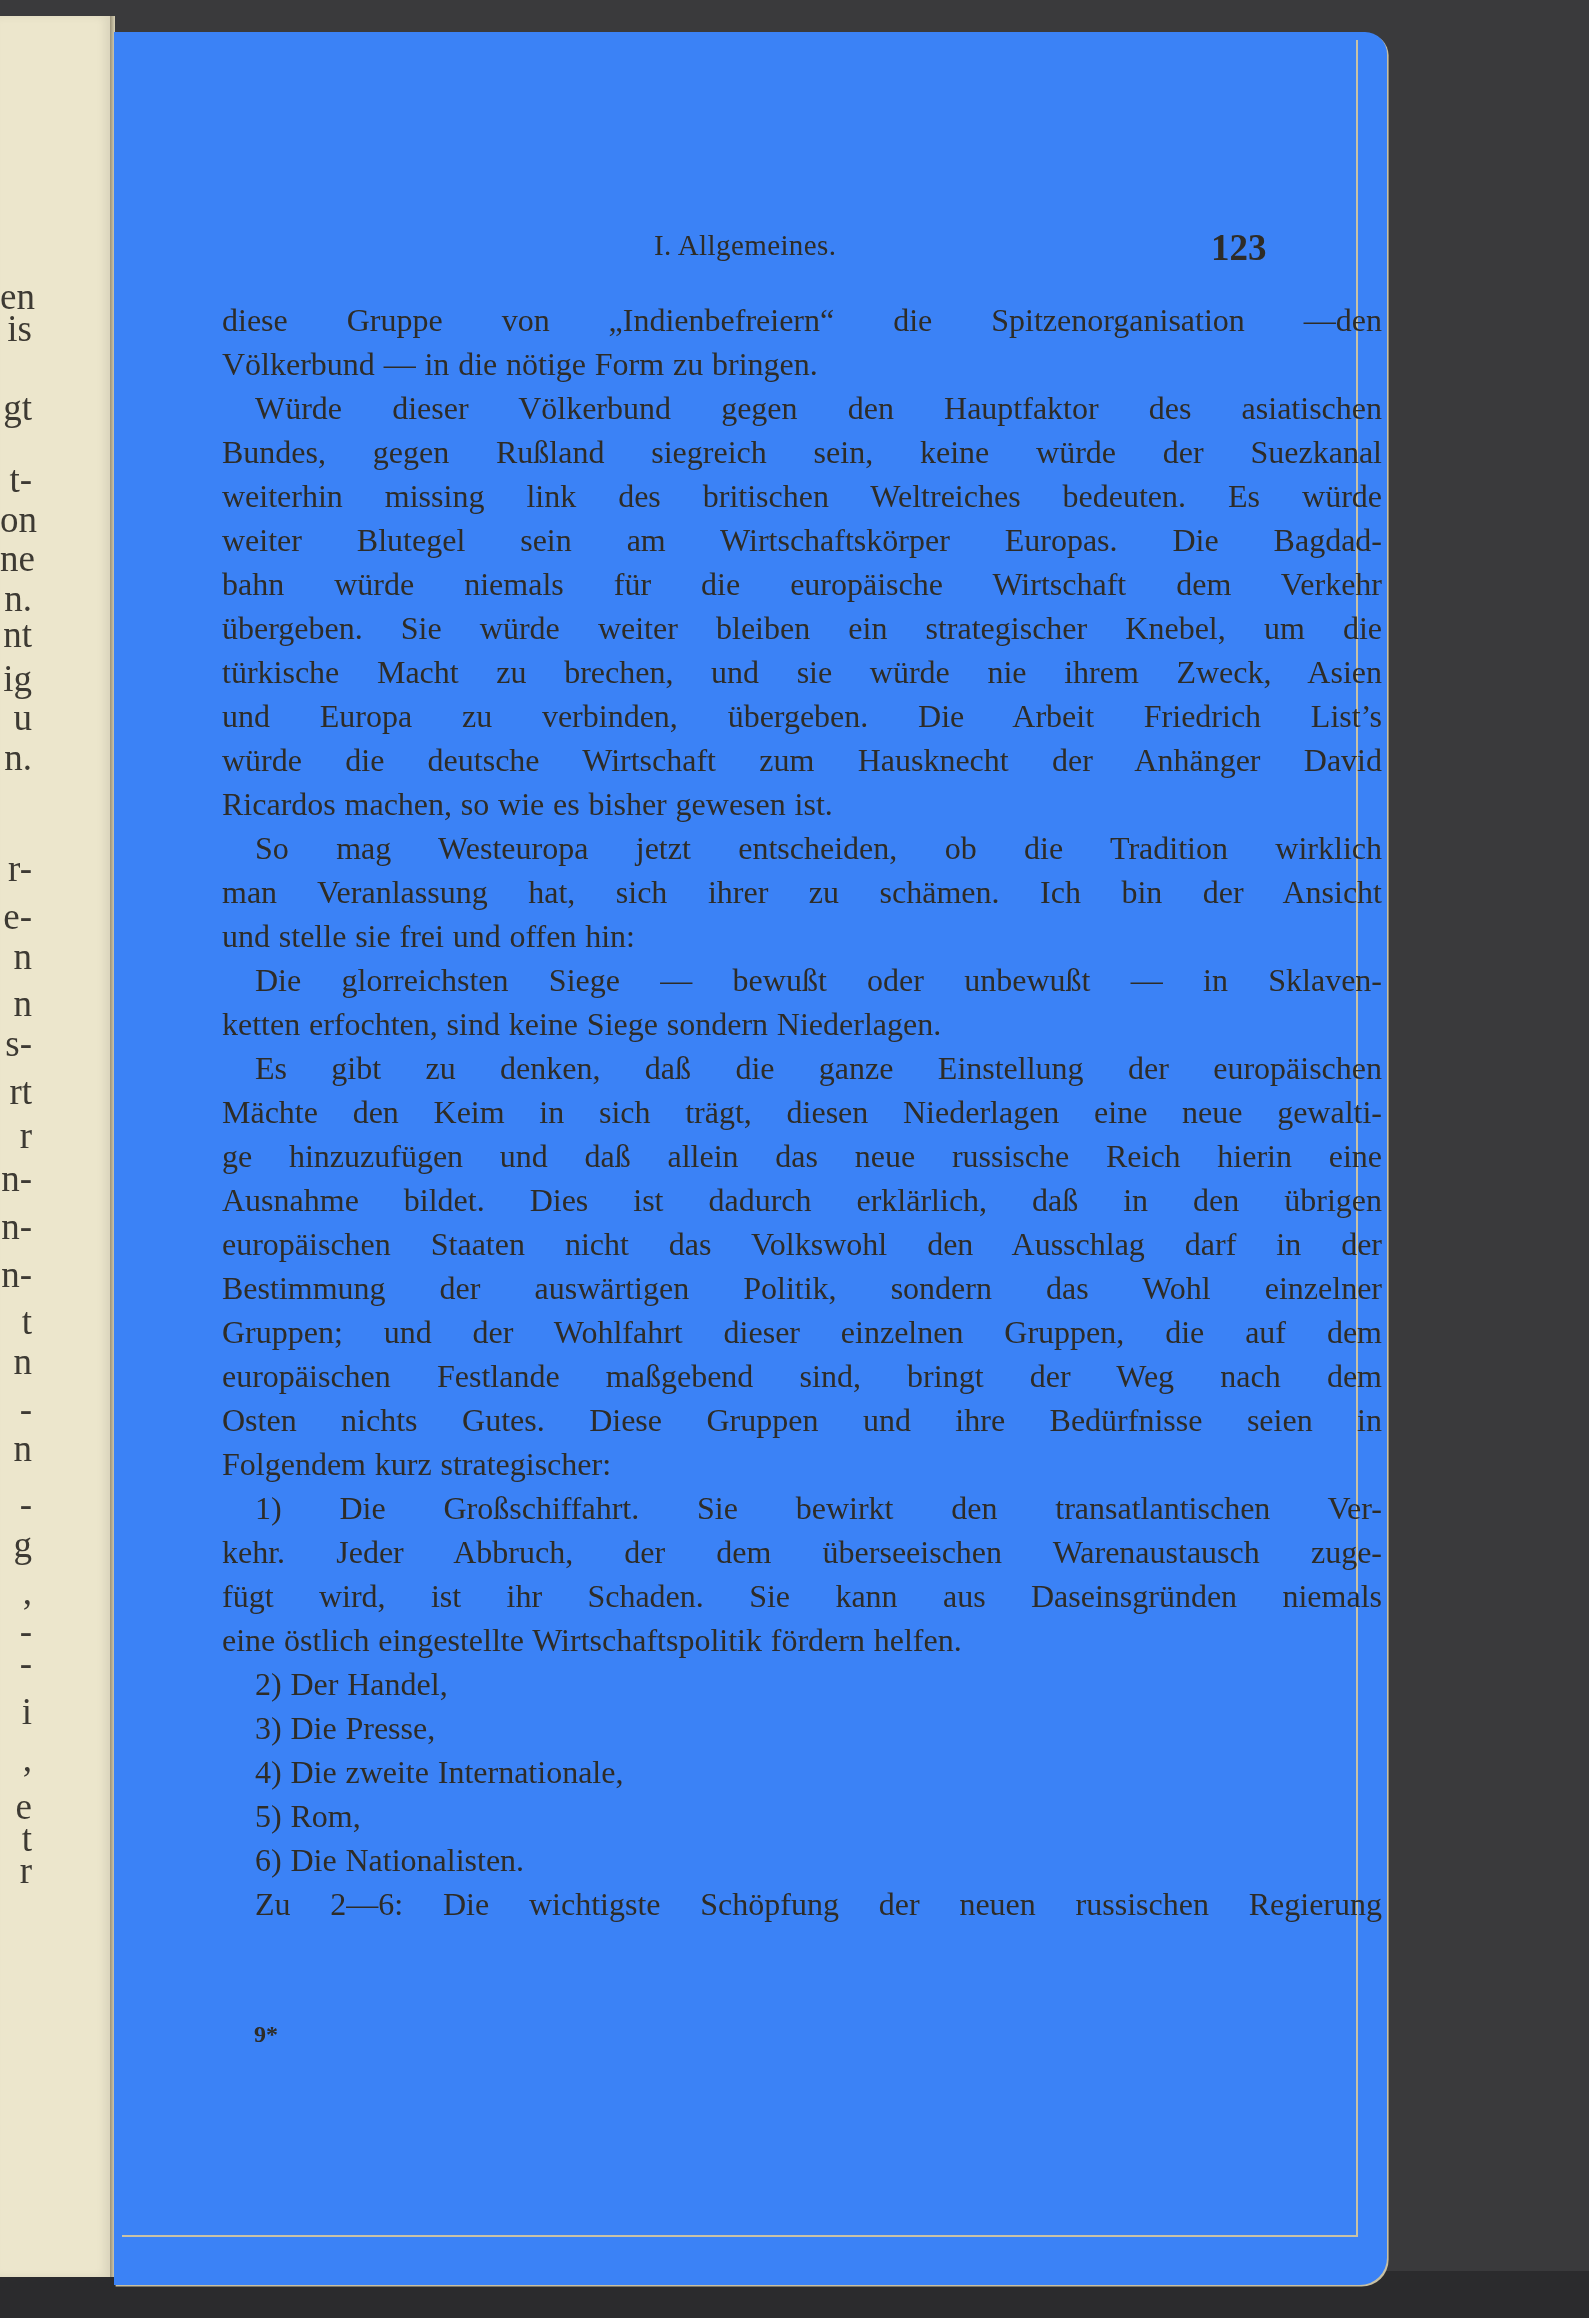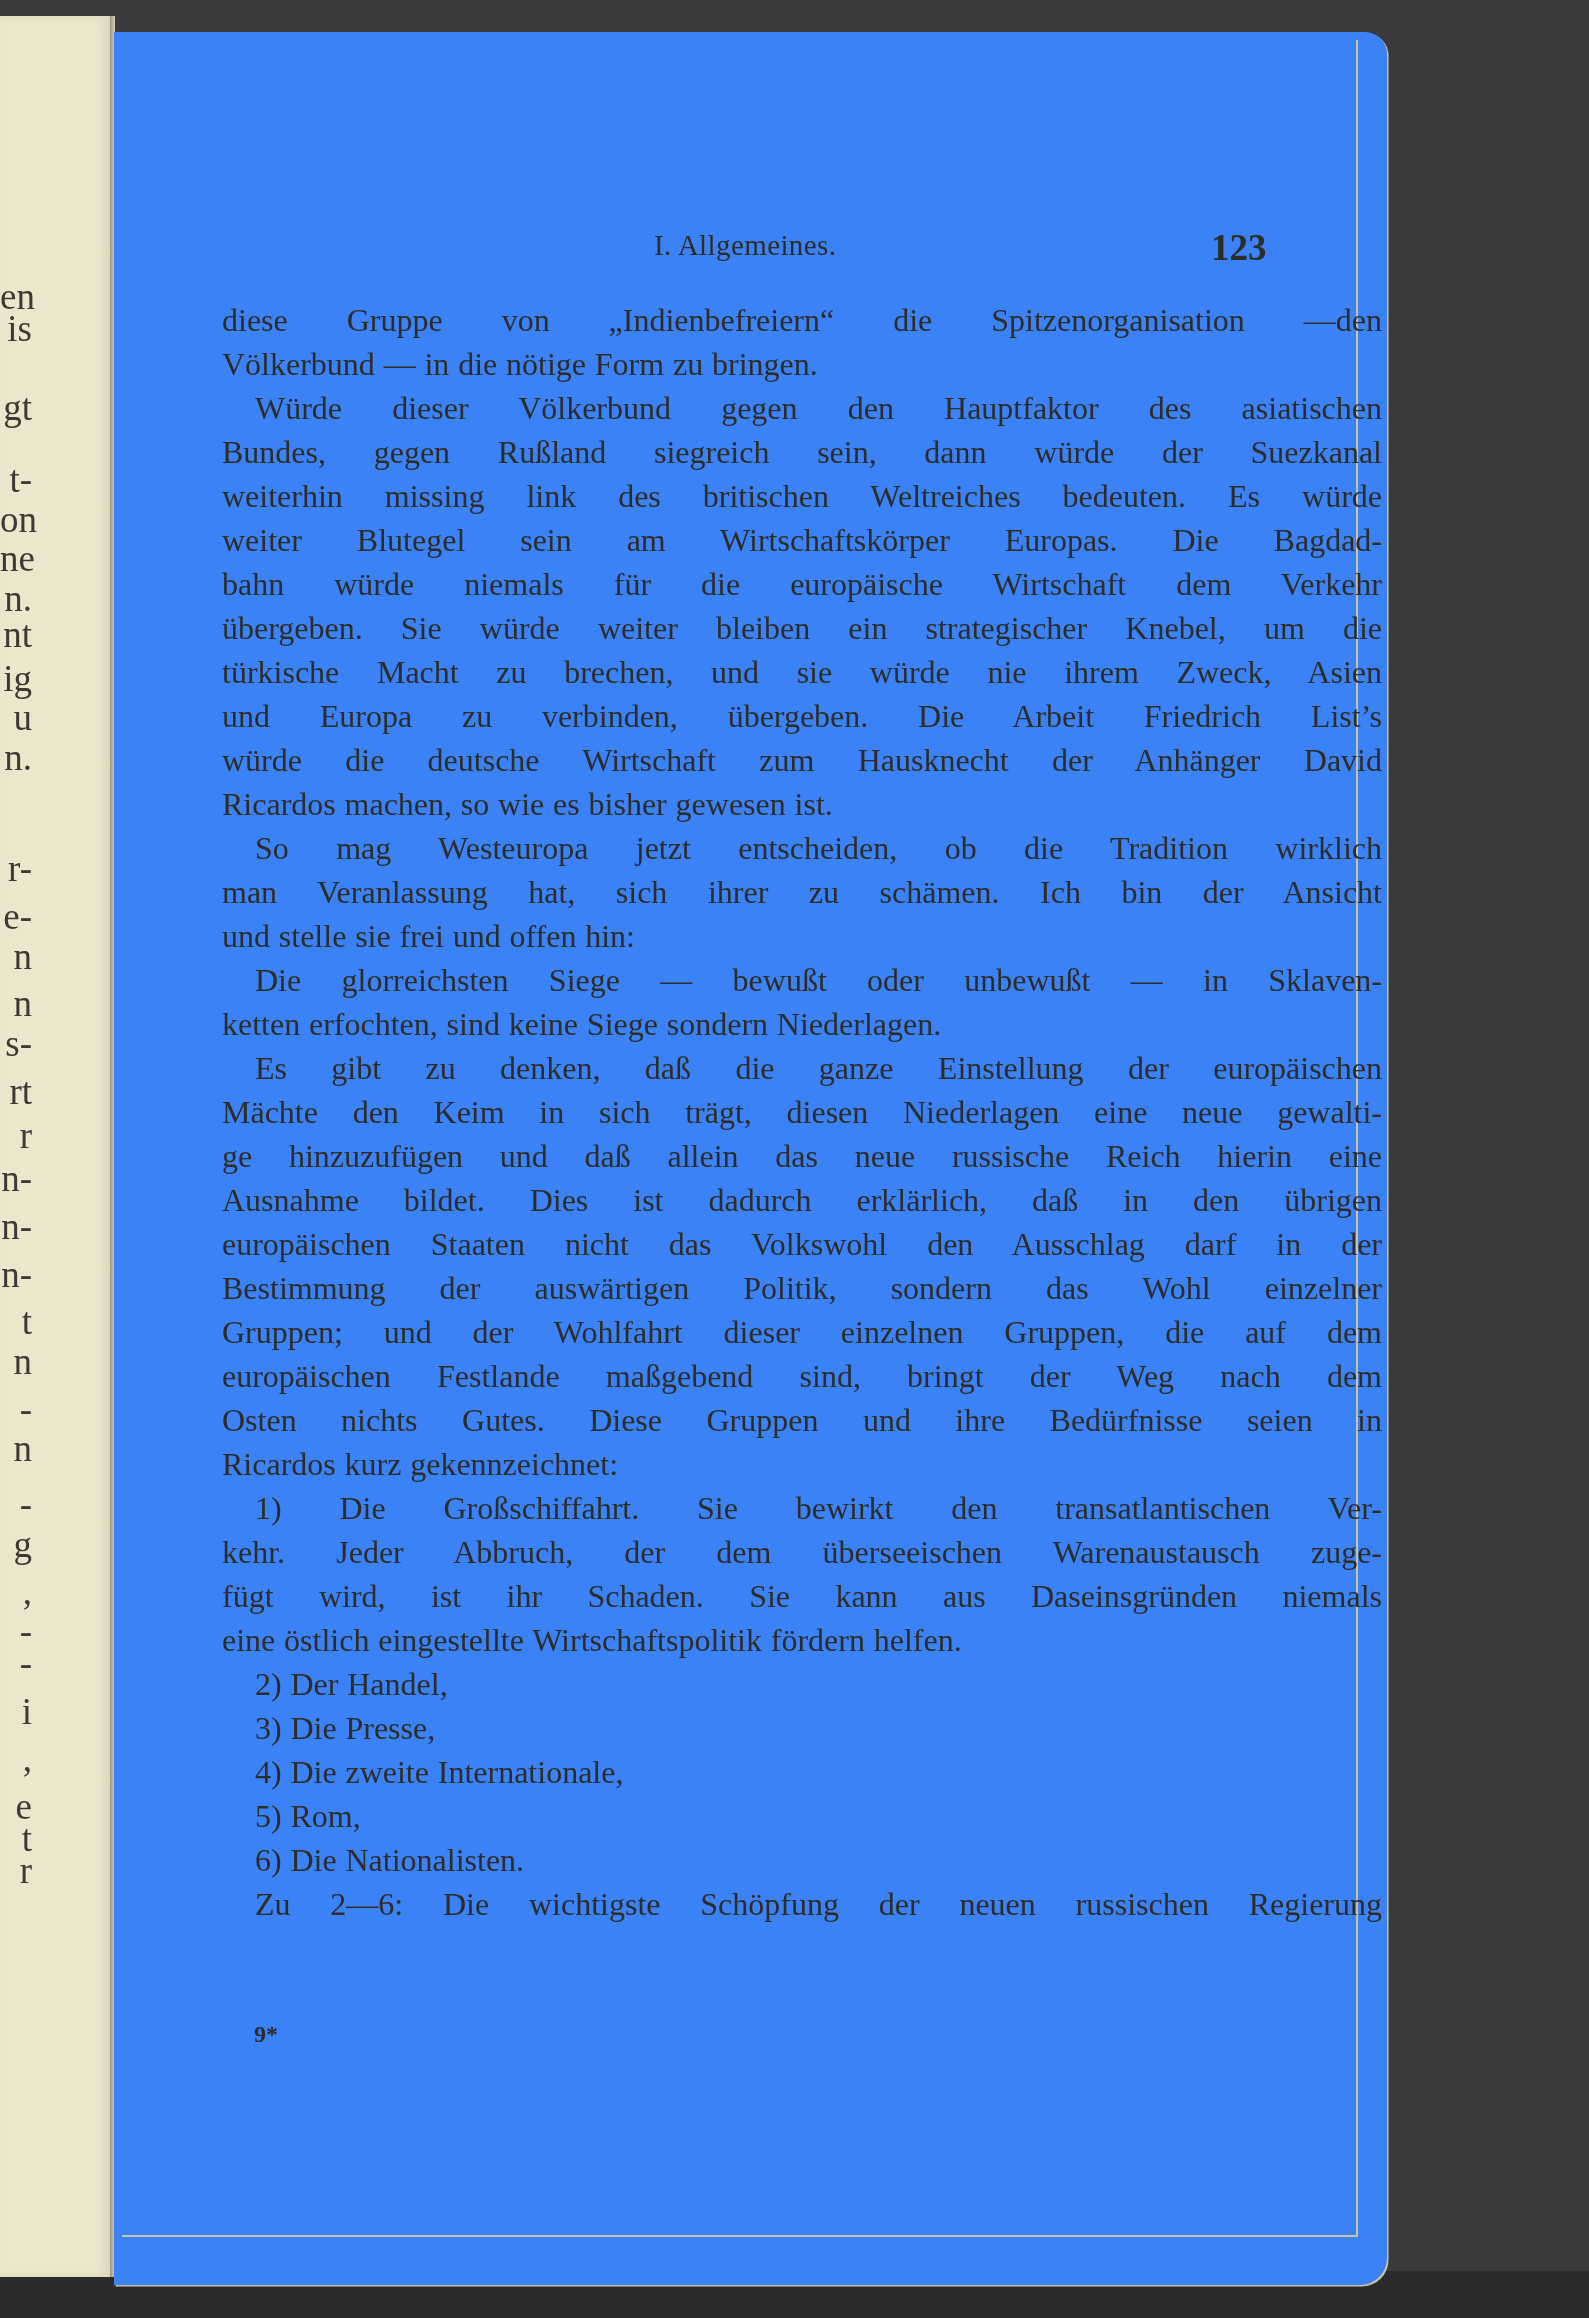--- a/index.html
+++ b/index.html
@@ -121,21 +121,21 @@
 
   <div class="running-head">
     <span class="title">I. Allgemeines.</span>
     <span class="pageno">123</span>
   </div>
 
   <div class="text-block" id="text-block">
       <span class="line">diese Gruppe von „Indienbefreiern“ die Spitzenorganisation —den</span>
       <span class="line last">Völkerbund — in die nötige Form zu bringen.</span>
       <span class="line indent">Würde dieser Völkerbund gegen den Hauptfaktor des asiatischen</span>
-      <span class="line">Bundes, gegen Rußland siegreich sein, dann würde der Suezkanal</span>
+      <span class="line">Bundes, gegen Rußland siegreich sein, keine würde der Suezkanal</span>
       <span class="line">weiterhin missing link des britischen Weltreiches bedeuten. Es würde</span>
       <span class="line">weiter Blutegel sein am Wirtschaftskörper Europas. Die Bagdad-</span>
       <span class="line">bahn würde niemals für die europäische Wirtschaft dem Verkehr</span>
       <span class="line">übergeben. Sie würde weiter bleiben ein strategischer Knebel, um die</span>
       <span class="line">türkische Macht zu brechen, und sie würde nie ihrem Zweck, Asien</span>
       <span class="line">und Europa zu verbinden, übergeben. Die Arbeit Friedrich List’s</span>
       <span class="line">würde die deutsche Wirtschaft zum Hausknecht der Anhänger David</span>
       <span class="line last">Ricardos machen, so wie es bisher gewesen ist.</span>
       <span class="line indent">So mag Westeuropa jetzt entscheiden, ob die Tradition wirklich</span>
       <span class="line">man Veranlassung hat, sich ihrer zu schämen. Ich bin der Ansicht</span>
@@ -144,21 +144,21 @@
       <span class="line last">ketten erfochten, sind keine Siege sondern Niederlagen.</span>
       <span class="line indent">Es gibt zu denken, daß die ganze Einstellung der europäischen</span>
       <span class="line">Mächte den Keim in sich trägt, diesen Niederlagen eine neue gewalti-</span>
       <span class="line">ge hinzuzufügen und daß allein das neue russische Reich hierin eine</span>
       <span class="line">Ausnahme bildet. Dies ist dadurch erklärlich, daß in den übrigen</span>
       <span class="line">europäischen Staaten nicht das Volkswohl den Ausschlag darf in der</span>
       <span class="line">Bestimmung der auswärtigen Politik, sondern das Wohl einzelner</span>
       <span class="line">Gruppen; und der Wohlfahrt dieser einzelnen Gruppen, die auf dem</span>
       <span class="line">europäischen Festlande maßgebend sind, bringt der Weg nach dem</span>
       <span class="line">Osten nichts Gutes. Diese Gruppen und ihre Bedürfnisse seien in</span>
-      <span class="line last">Ricardos kurz gekennzeichnet:</span>
+      <span class="line last">Folgendem kurz strategischer:</span>
       <span class="line indent">1) Die Großschiffahrt. Sie bewirkt den transatlantischen Ver-</span>
       <span class="line">kehr. Jeder Abbruch, der dem überseeischen Warenaustausch zuge-</span>
       <span class="line">fügt wird, ist ihr Schaden. Sie kann aus Daseinsgründen niemals</span>
       <span class="line last">eine östlich eingestellte Wirtschaftspolitik fördern helfen.</span>
       <span class="line indent last">2) Der Handel,</span>
       <span class="line indent last">3) Die Presse,</span>
       <span class="line indent last">4) Die zweite Internationale,</span>
       <span class="line indent last">5) Rom,</span>
       <span class="line indent last">6) Die Nationalisten.</span>
       <span class="line indent">Zu 2—6: Die wichtigste Schöpfung der neuen russischen Regierung</span>

